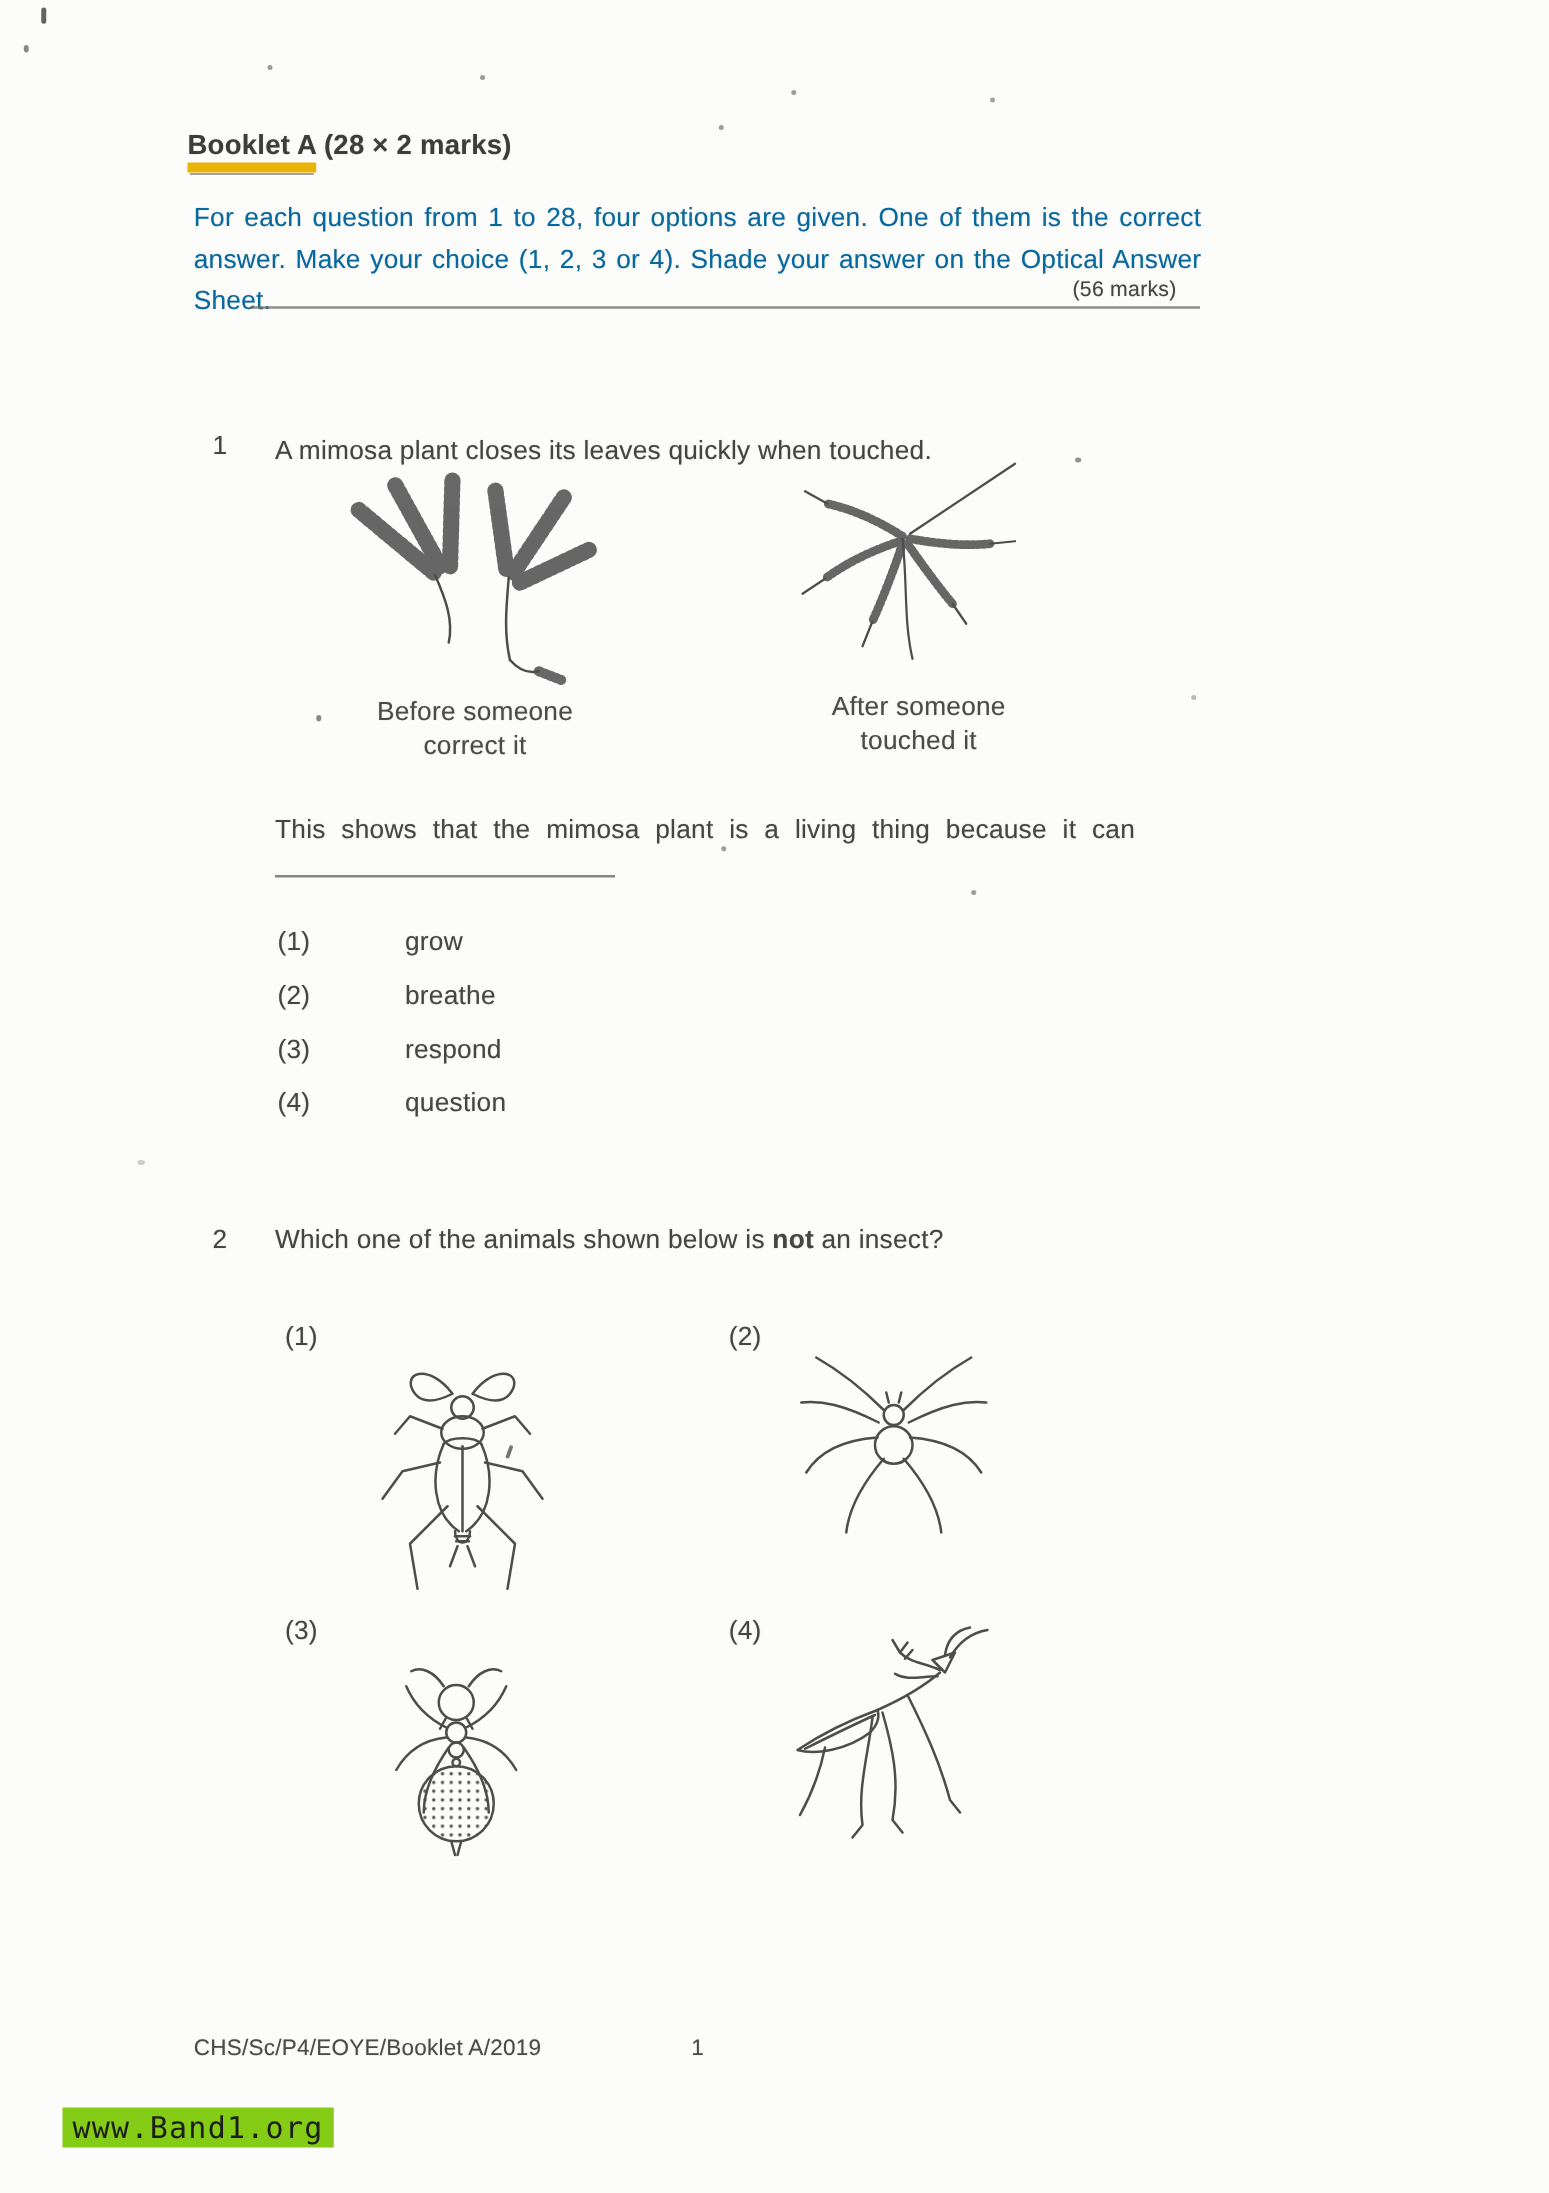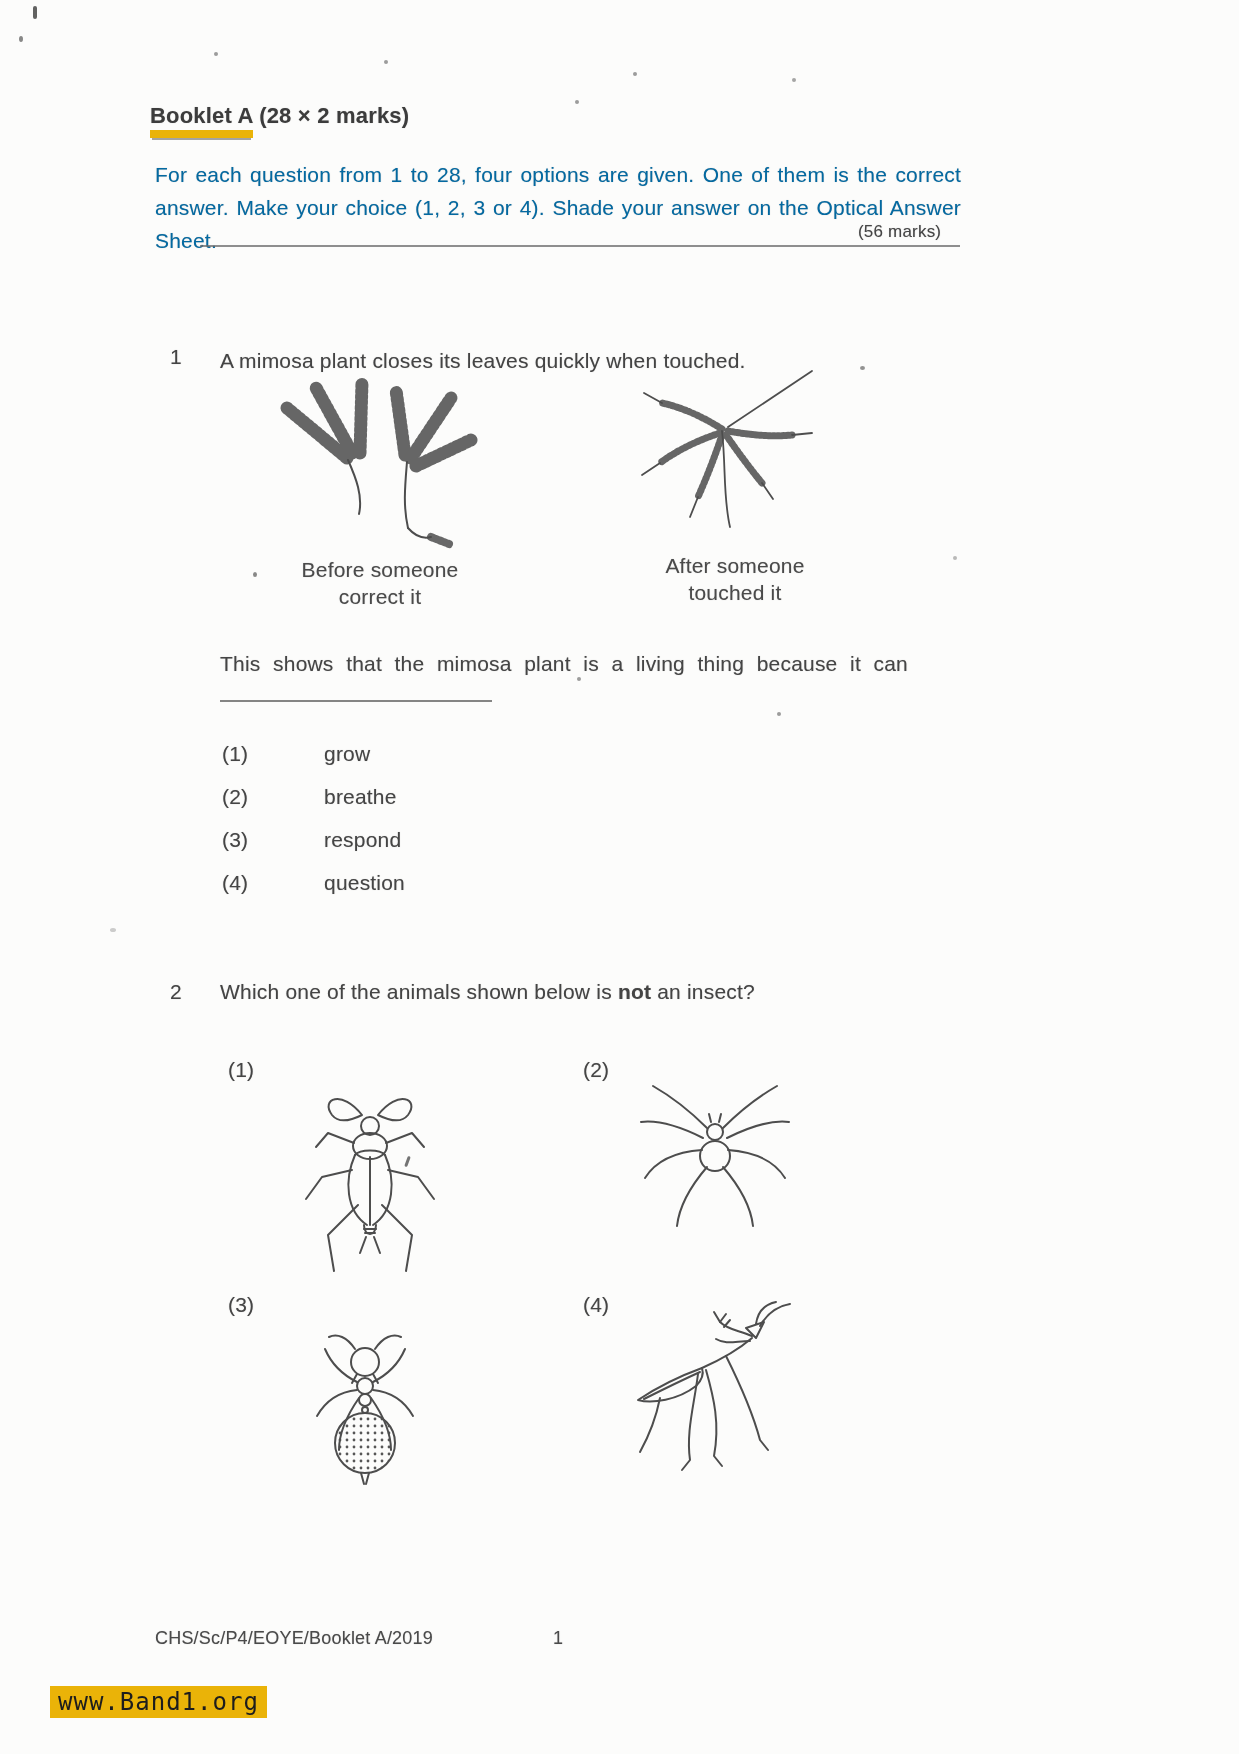--- a/index.html
+++ b/index.html
@@ -36,21 +36,21 @@
   }
   .blank-line{left:220px;top:700px;width:272px;border-bottom:2px solid #676767;height:0;opacity:.8;}
   .opt-num{font-size:21px;color:#454545;}
   .opt-label{font-size:21px;color:#454545;margin-left:44px;}
   .bold{font-weight:bold;}
   
   .footer-code{left:155px;top:1628px;font-size:18px;color:#4a4a4a;}
   .footer-page{left:553px;top:1628px;font-size:18px;color:#4a4a4a;}
   .watermark{
     left:50px;top:1686px;font-family:"DejaVu Sans Mono",monospace;
-    font-size:24px;color:#1d1d1d;background:#eab308;padding:2px 8px;letter-spacing:1px;
+    font-size:24px;color:#1d1d1d;background:#84cc16;padding:2px 8px;letter-spacing:1px;
   }
   
   svg{display:block;}
   .ink{stroke:#4d4d4d;fill:none;stroke-linecap:round;stroke-linejoin:round;}
   
   .speck{position:absolute;background:#3b3b3b;border-radius:50%;}
 </style>
 </head>
 <body>
 

